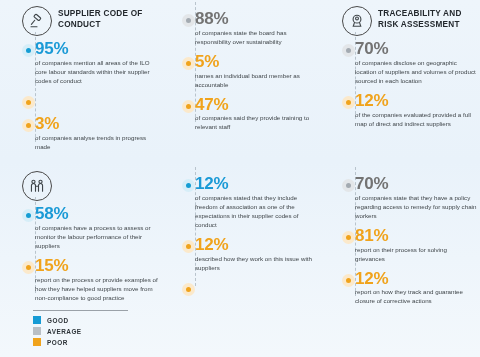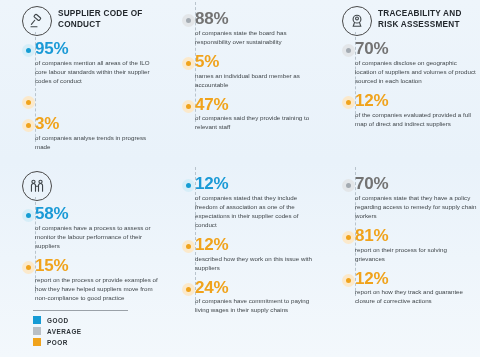--- a/index.html
+++ b/index.html
@@ -306,24 +306,20 @@
             </div>
             <div class="stat-body">
               <div class="pct poor">12%</div>
               <div class="desc">described how they work on this issue with suppliers</div>
             </div>
           </div>
           <div class="stat">
             <div class="dot poor">
               <i></i>
             </div>
-            <div class="stat-body">
-              <div class="pct poor">24%</div>
-              <div class="desc">of companies have commitment to paying living wages in their supply chains</div>
-            </div>
           </div>
         </div>
       </div>
       <div class="panel">
         <div class="stats">
           <div class="rail"></div>
           <div class="stat">
             <div class="dot average">
               <i></i>
             </div>

